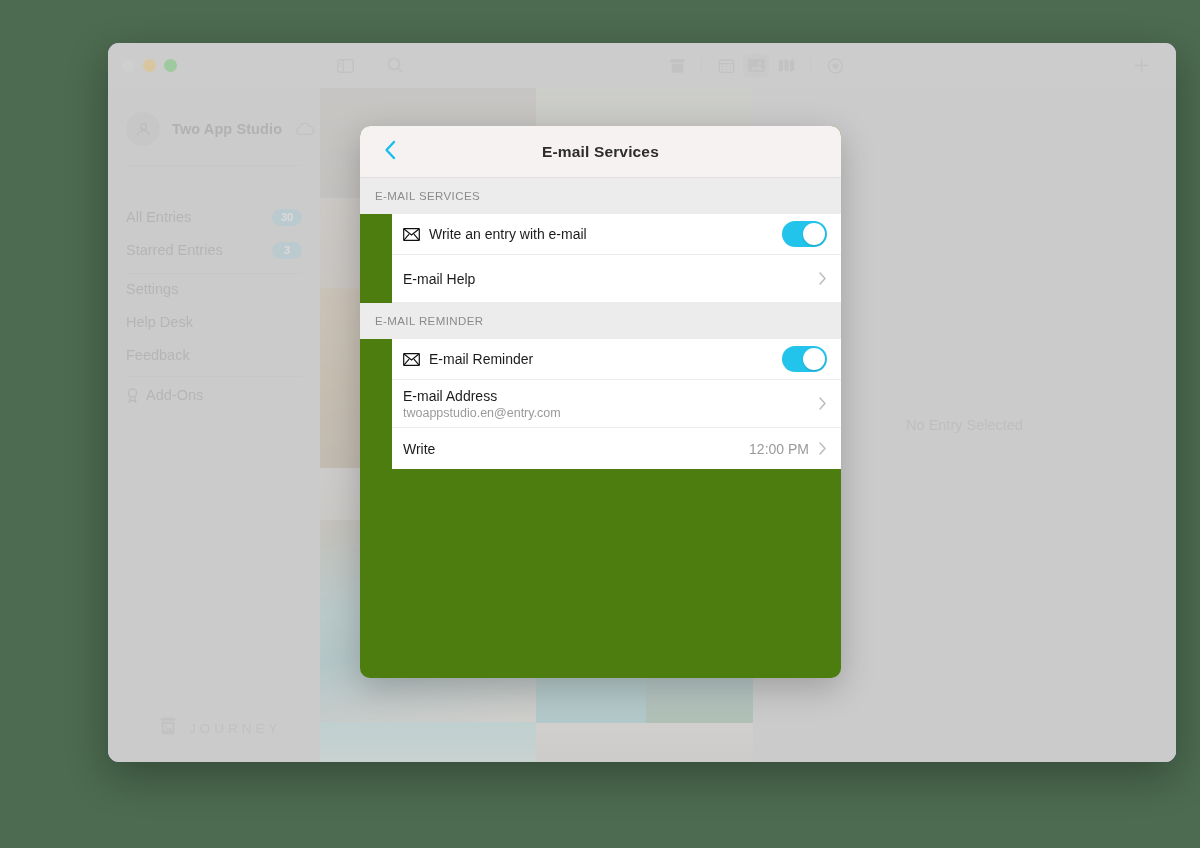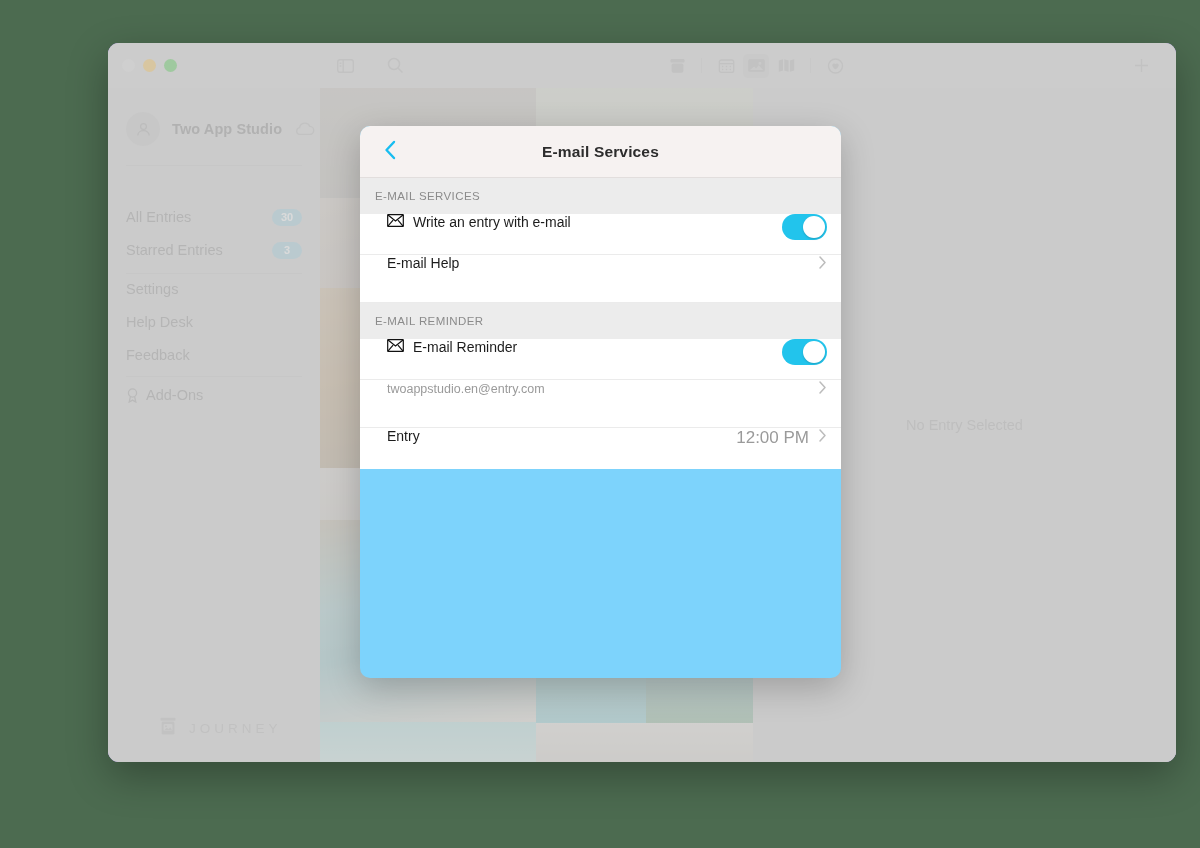--- a/index.html
+++ b/index.html
@@ -142,21 +142,21 @@
     width: 100%; height: 100%;
     background: rgba(204,204,204,0.72);
     pointer-events: none;
   }
 
   
   .modal {
     position: absolute;
     left: 360px; top: 126px;
     width: 481px; height: 552px;
-    background: #7dd3fc;
+    background: #4d7c0f;
     border-radius: 10px;
     overflow: hidden;
     box-shadow: 0 10px 34px rgba(0,0,0,0.22);
   }
   .modal-header {
     position: relative;
     height: 51px;
     background: #f6f2f1;
     border-bottom: 1px solid #e2dedd;
     display: flex; align-items: center; justify-content: center;
@@ -176,34 +176,35 @@
     height: 36px;
     display: flex; align-items: center;
     padding: 0 0 0 15px;
     background: #ececec;
     font-size: 11.5px; color: #8b8b8b;
     letter-spacing: 0.4px;
   }
   .row {
     background: #ffffff;
     min-height: 41px;
-    display: flex; align-items: flex-start;
-    padding: 0 14px 0 27px;
+    display: flex; align-items: center;
+    padding: 0 14px 0 11px;
     border-bottom: 1px solid #ebebeb;
     box-sizing: border-box;
+    margin-left: 32px;
   }
   .row:last-child { border-bottom: none; }
   .row .env {
     width: 26px; display: flex; align-items: center;
     color: #111; flex: none;
   }
   .row .row-main { flex: 1; min-width: 0; }
   .row-title { font-size: 14px; color: #1c1c1c; }
   .row-sub  { font-size: 12.5px; color: #9a9a9a; margin-top: 2px; }
-  .row-value { font-size: 17px; color: #9a9a9a; margin-right: 9px; }
+  .row-value { font-size: 14px; color: #9a9a9a; margin-right: 9px; }
   .chev { color: #bcbcbc; display: flex; align-items: center; }
 
   .toggle {
     width: 45px; height: 26px; border-radius: 13px;
     background: #22c4ec; position: relative; flex: none;
   }
   .toggle .knob {
     position: absolute; right: 2px; top: 2px;
     width: 22px; height: 22px; border-radius: 50%;
     background: #fff;
@@ -440,32 +441,33 @@
       <div class="row-main">
         <div class="row-title">E-mail Reminder</div>
       </div>
       <div class="toggle">
         <div class="knob"></div>
       </div>
     </div>
 
     <div class="row row-tall">
       <div class="row-main">
+        <div class="row-title">E-mail Address</div>
         <div class="row-sub">twoappstudio.en@entry.com</div>
       </div>
       <span class="chev">
         <svg width="9" height="15" viewBox="0 0 9 15" fill="none" stroke="currentColor" stroke-width="1.5" stroke-linecap="round" stroke-linejoin="round">
           <polyline points="2,2 7,7.5 2,13"></polyline>
         </svg>
       </span>
     </div>
 
     <div class="row">
       <div class="row-main">
-        <div class="row-title">Entry</div>
+        <div class="row-title">Write</div>
       </div>
       <div class="row-value">12:00 PM</div>
       <span class="chev">
         <svg width="9" height="15" viewBox="0 0 9 15" fill="none" stroke="currentColor" stroke-width="1.5" stroke-linecap="round" stroke-linejoin="round">
           <polyline points="2,2 7,7.5 2,13"></polyline>
         </svg>
       </span>
     </div>
 
   </div>

